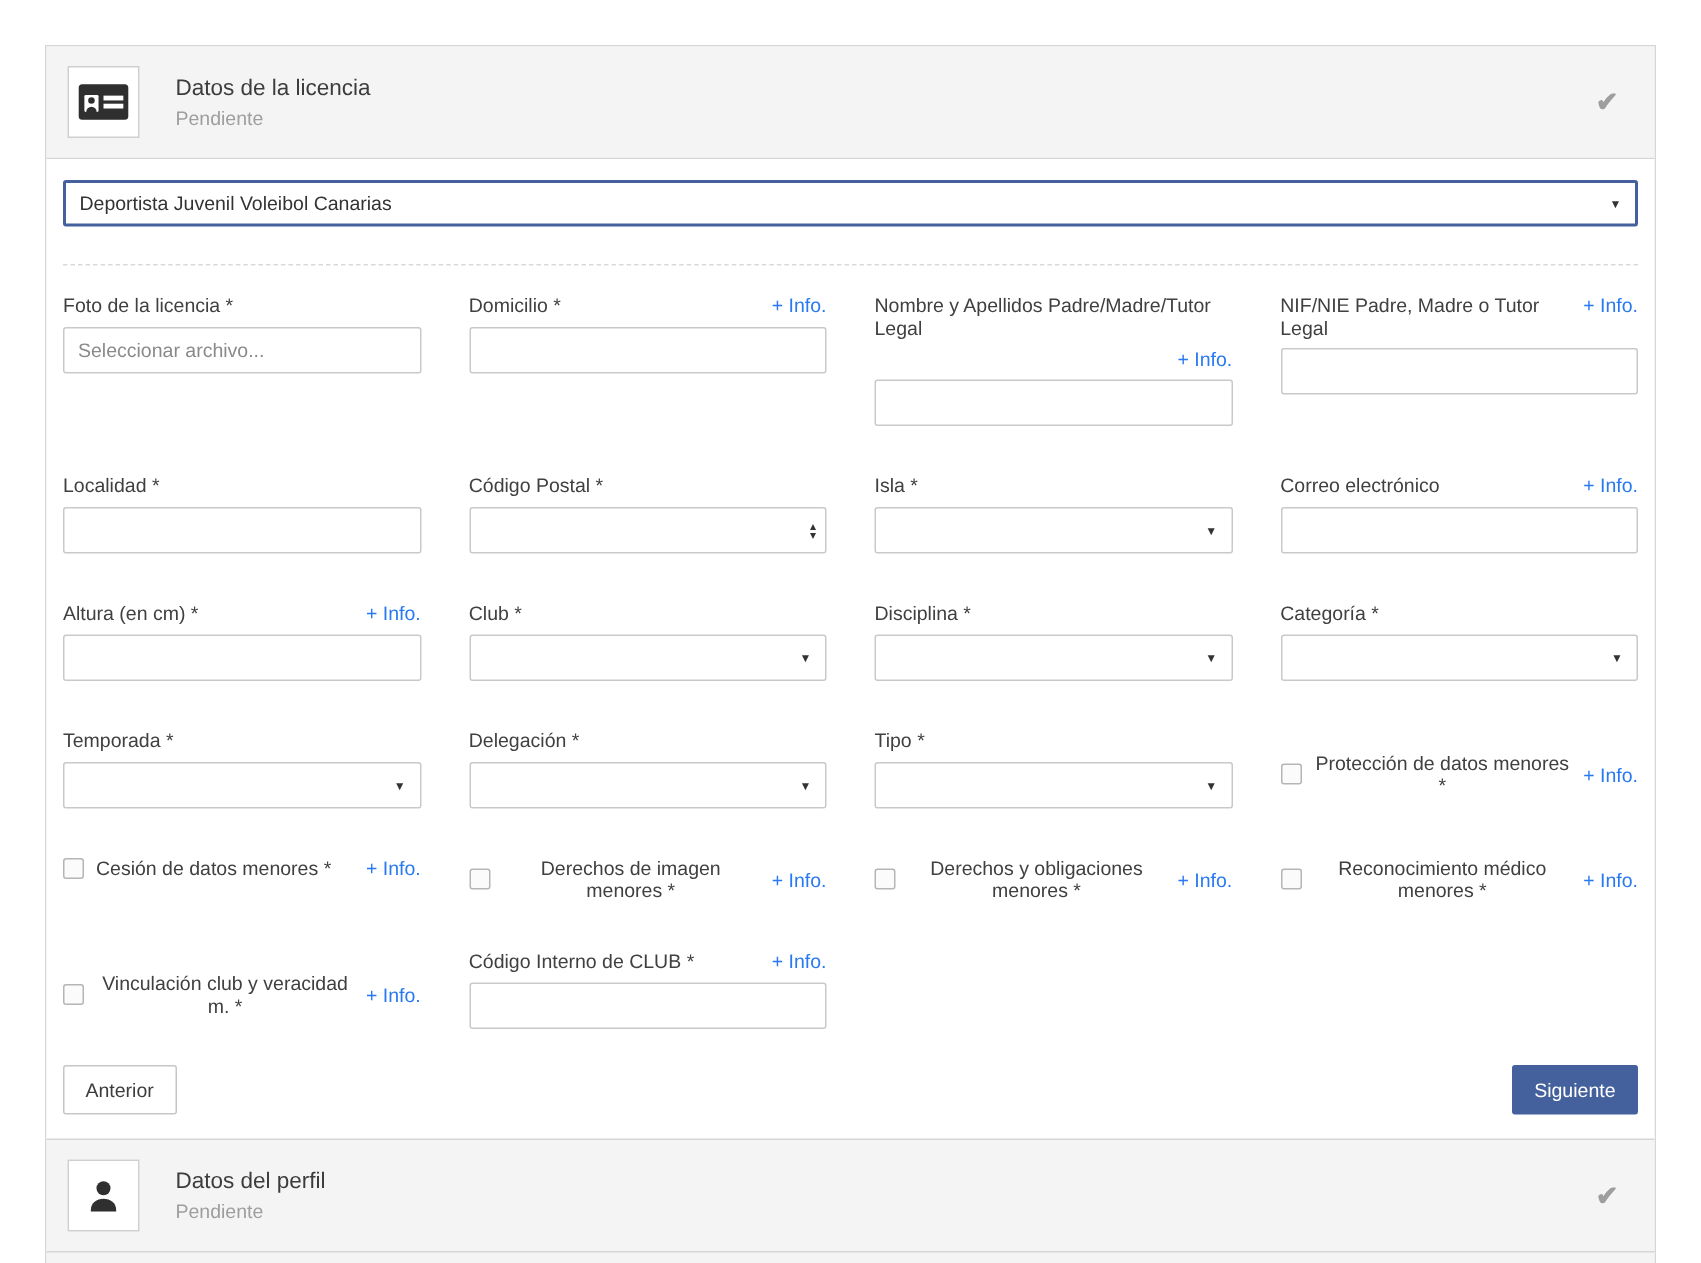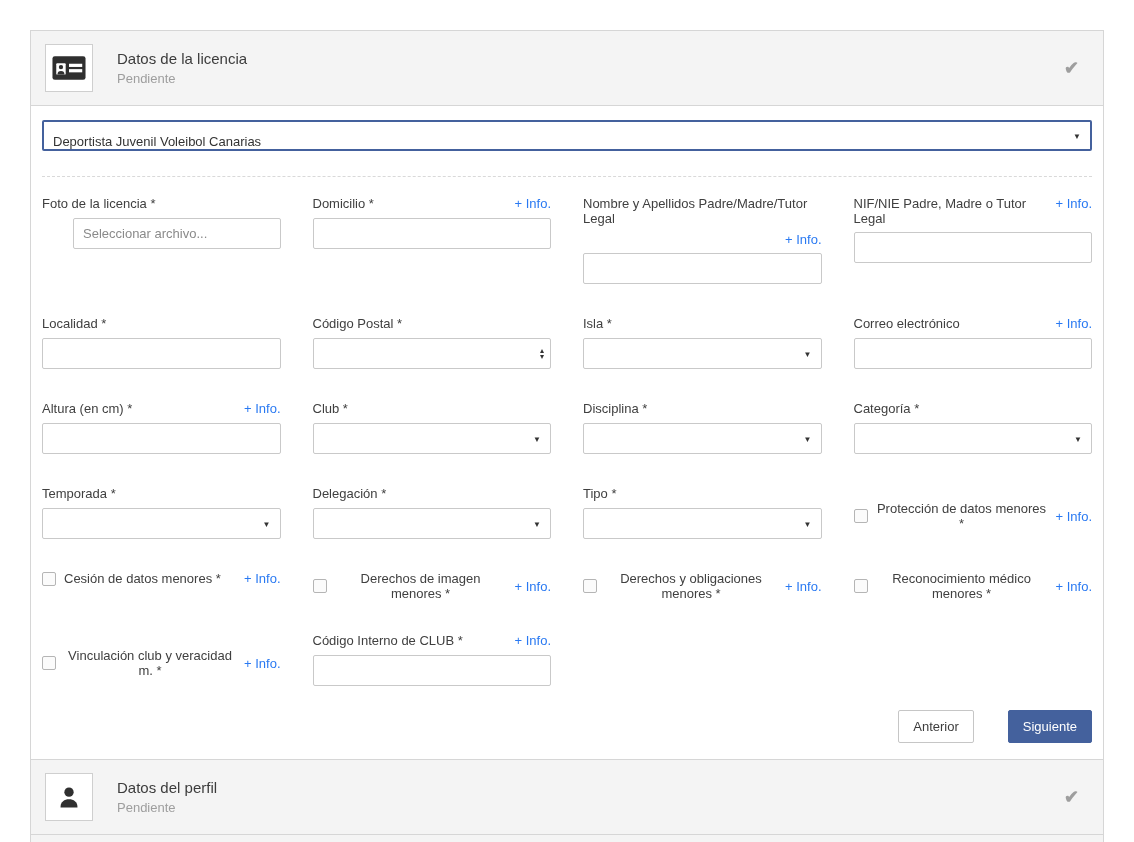--- a/index.html
+++ b/index.html
@@ -22,34 +22,34 @@
   .form-label { display:block; font-size:13px; color:#404040; margin:5px 0 8px; }
   .dashed { border:none; border-top:1px dashed #d9d9d9; margin:25px 0 19px; }
 
   .grid { display:grid; grid-template-columns:repeat(4,1fr); column-gap:17px; row-gap:20px;gap:32px; }
   .field-head { display:flex; justify-content:space-between; align-items:baseline; font-size:13px; margin-bottom:6px; min-height:16px; gap:6px; }
   .field-head .lbl { color:#404040; }
   .info { color:#2979f2; font-size:13px; text-decoration:none; cursor:pointer; white-space:nowrap; }
   .head-info-right { display:flex; justify-content:flex-end; margin:3px 0 6px; }
 
   .input { display:block; width:100%; height:31px; border:1px solid #c9c9c9; border-radius:2px; font-size:13px; padding:0 9px; color:#333; background:#fff; font-family:inherit; }
-  .file-box { height:31px; border:1px solid #c9c9c9; border-radius:2px; background:#fff; display:flex; align-items:center; padding:0 9px; font-size:13px; color:#8a8a8a; cursor:pointer;margin-left:31px; }
+  .file-box { height:31px; border:1px solid #c9c9c9; border-radius:2px; background:#fff; display:flex; align-items:center; padding:0 9px; font-size:13px; color:#8a8a8a; cursor:pointer; }
   .num-wrap { position:relative; }
   .spin { position:absolute; right:7px; top:50%; transform:translateY(-50%); display:flex; flex-direction:column; align-items:center; font-size:8px; line-height:6px; color:#333; cursor:pointer; }
 
   .select { position:relative; border:1px solid #c9c9c9; border-radius:2px; height:31px; background:#fff; display:flex; align-items:center; padding:0 24px 0 9px; font-size:13px; color:#333; cursor:pointer; }
   .select .arrow { position:absolute; right:9px; top:50%; transform:translateY(-50%); font-size:8px; color:#333; }
-  .select.focused { border:2px solid #44619d;align-items:flex-end; }
+  .select.focused { border:2px solid #44619d; }
 
   .check-row { display:flex; align-items:center; font-size:13px; gap:8px;text-align:center; }
   .checkbox { width:14px; height:14px; border:1px solid #b5b5b5; border-radius:2px; background:#fbfbfb; flex:0 0 auto; cursor:pointer; }
   .check-row .info { margin-left:auto; }
   .cell-bottom { align-self:end; padding-bottom:8px; }
 
-  .actions { display:flex; justify-content:flex-end; margin-top:24px;gap:34px; }
+  .actions { display:flex; justify-content:space-between; margin-top:24px;gap:34px; }
   .btn { font-size:13px; padding:8px 14px; border-radius:2px; cursor:pointer; border:1px solid #c6c6c6; background:#fff; color:#3c3c3c; font-family:inherit; }
   .btn-next { background:#44619d; border-color:#44619d; color:#fff; }
 </style>
 </head>
 <body>
 
 <div class="page">
   <div class="card">
 
     <div class="step">

